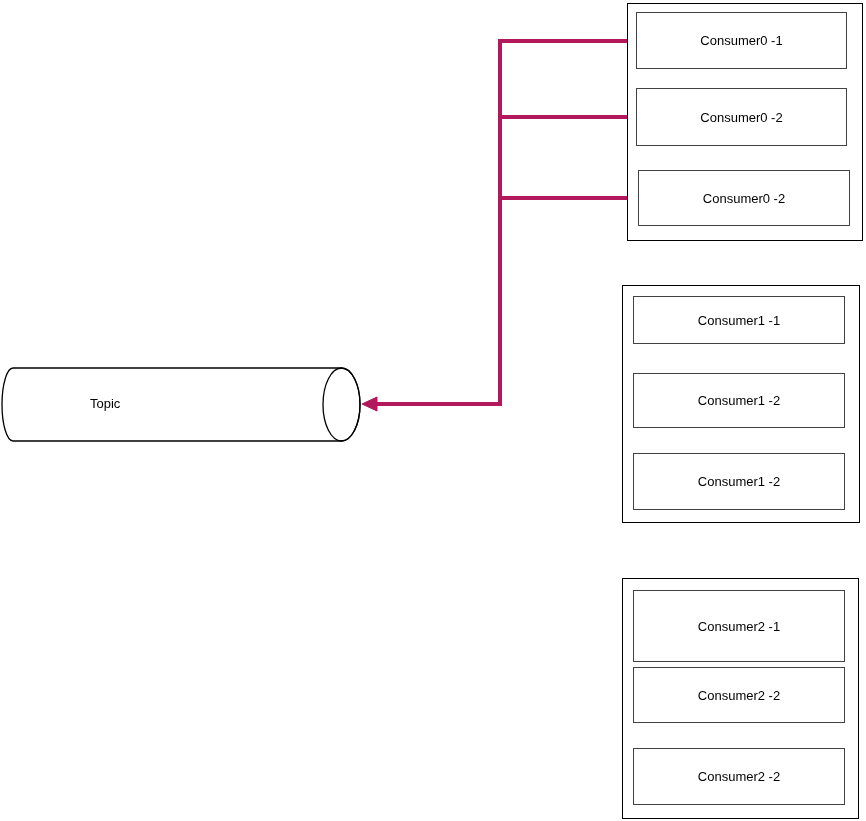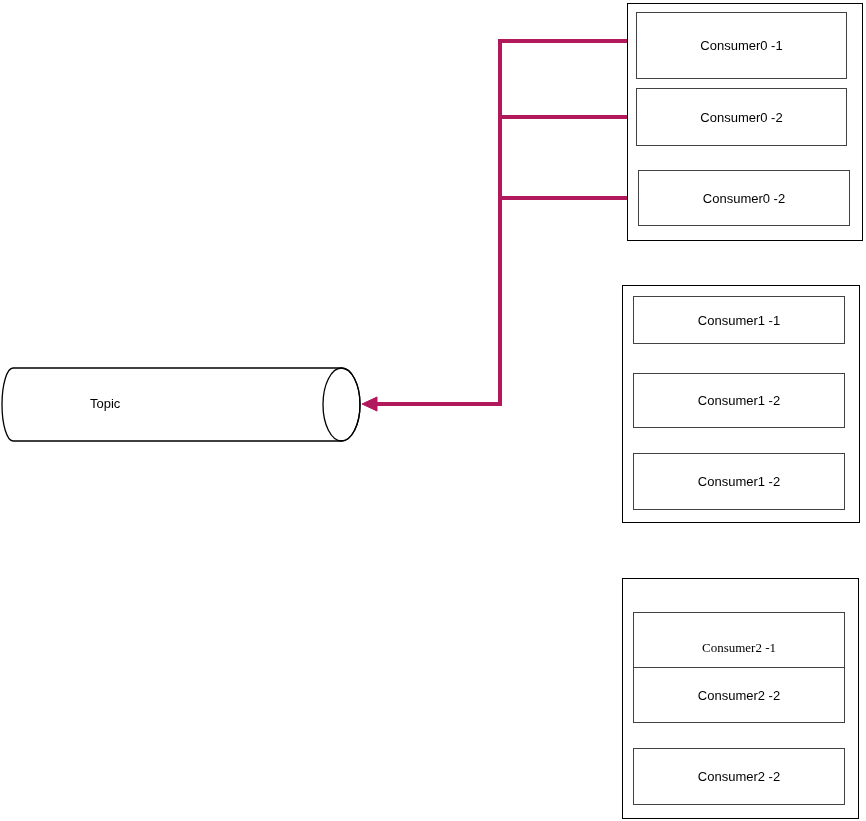--- a/index.html
+++ b/index.html
@@ -63,21 +63,21 @@
 
     <path d="M 636 41 L 500 41 L 500 404 L 377 404" fill="none" stroke="#B2185C" stroke-width="4" stroke-linejoin="miter"></path>
     <path d="M 636 117 L 500 117" fill="none" stroke="#B2185C" stroke-width="4"></path>
     <path d="M 638 198 L 500 198" fill="none" stroke="#B2185C" stroke-width="4"></path>
     <polygon points="362,404 377,397 377,411" fill="#B2185C" stroke="#B2185C" stroke-width="1"></polygon>
   </svg>
 
   <div class="topic-label">Topic</div>
 
   <div class="group" style="left:627px; top:3px; width:236px; height:238px;"></div>
-  <div class="cbox" style="left:636px; top:12px; width:211px; height:67px;">
+  <div class="cbox" style="left:636px; top:12px; width:211px; height:57px;">
     <span class="cbox-label">Consumer0 -1</span>
   </div>
   <div class="cbox" style="left:636px; top:88px; width:211px; height:58px;">
     <span class="cbox-label">Consumer0 -2</span>
   </div>
   <div class="cbox" style="left:638px; top:170px; width:212px; height:56px;">
     <span class="cbox-label">Consumer0 -2</span>
   </div>
 
   <div class="group" style="left:622px; top:285px; width:238px; height:238px;"></div>
@@ -85,21 +85,21 @@
     <span class="cbox-label">Consumer1 -1</span>
   </div>
   <div class="cbox" style="left:633px; top:373px; width:212px; height:55px;">
     <span class="cbox-label">Consumer1 -2</span>
   </div>
   <div class="cbox" style="left:633px; top:453px; width:212px; height:57px;">
     <span class="cbox-label">Consumer1 -2</span>
   </div>
 
   <div class="group" style="left:622px; top:578px; width:237px; height:241px;"></div>
-  <div class="cbox" style="left:633px; top:612px; width:212px; height:72px;font-family:Liberation Serif, serif;">
+  <div class="cbox" style="left:633px; top:590px; width:212px; height:72px;">
     <span class="cbox-label">Consumer2 -1</span>
   </div>
   <div class="cbox" style="left:633px; top:667px; width:212px; height:56px;">
     <span class="cbox-label">Consumer2 -2</span>
   </div>
   <div class="cbox" style="left:633px; top:748px; width:212px; height:57px;">
     <span class="cbox-label">Consumer2 -2</span>
   </div>
 
 </div>

